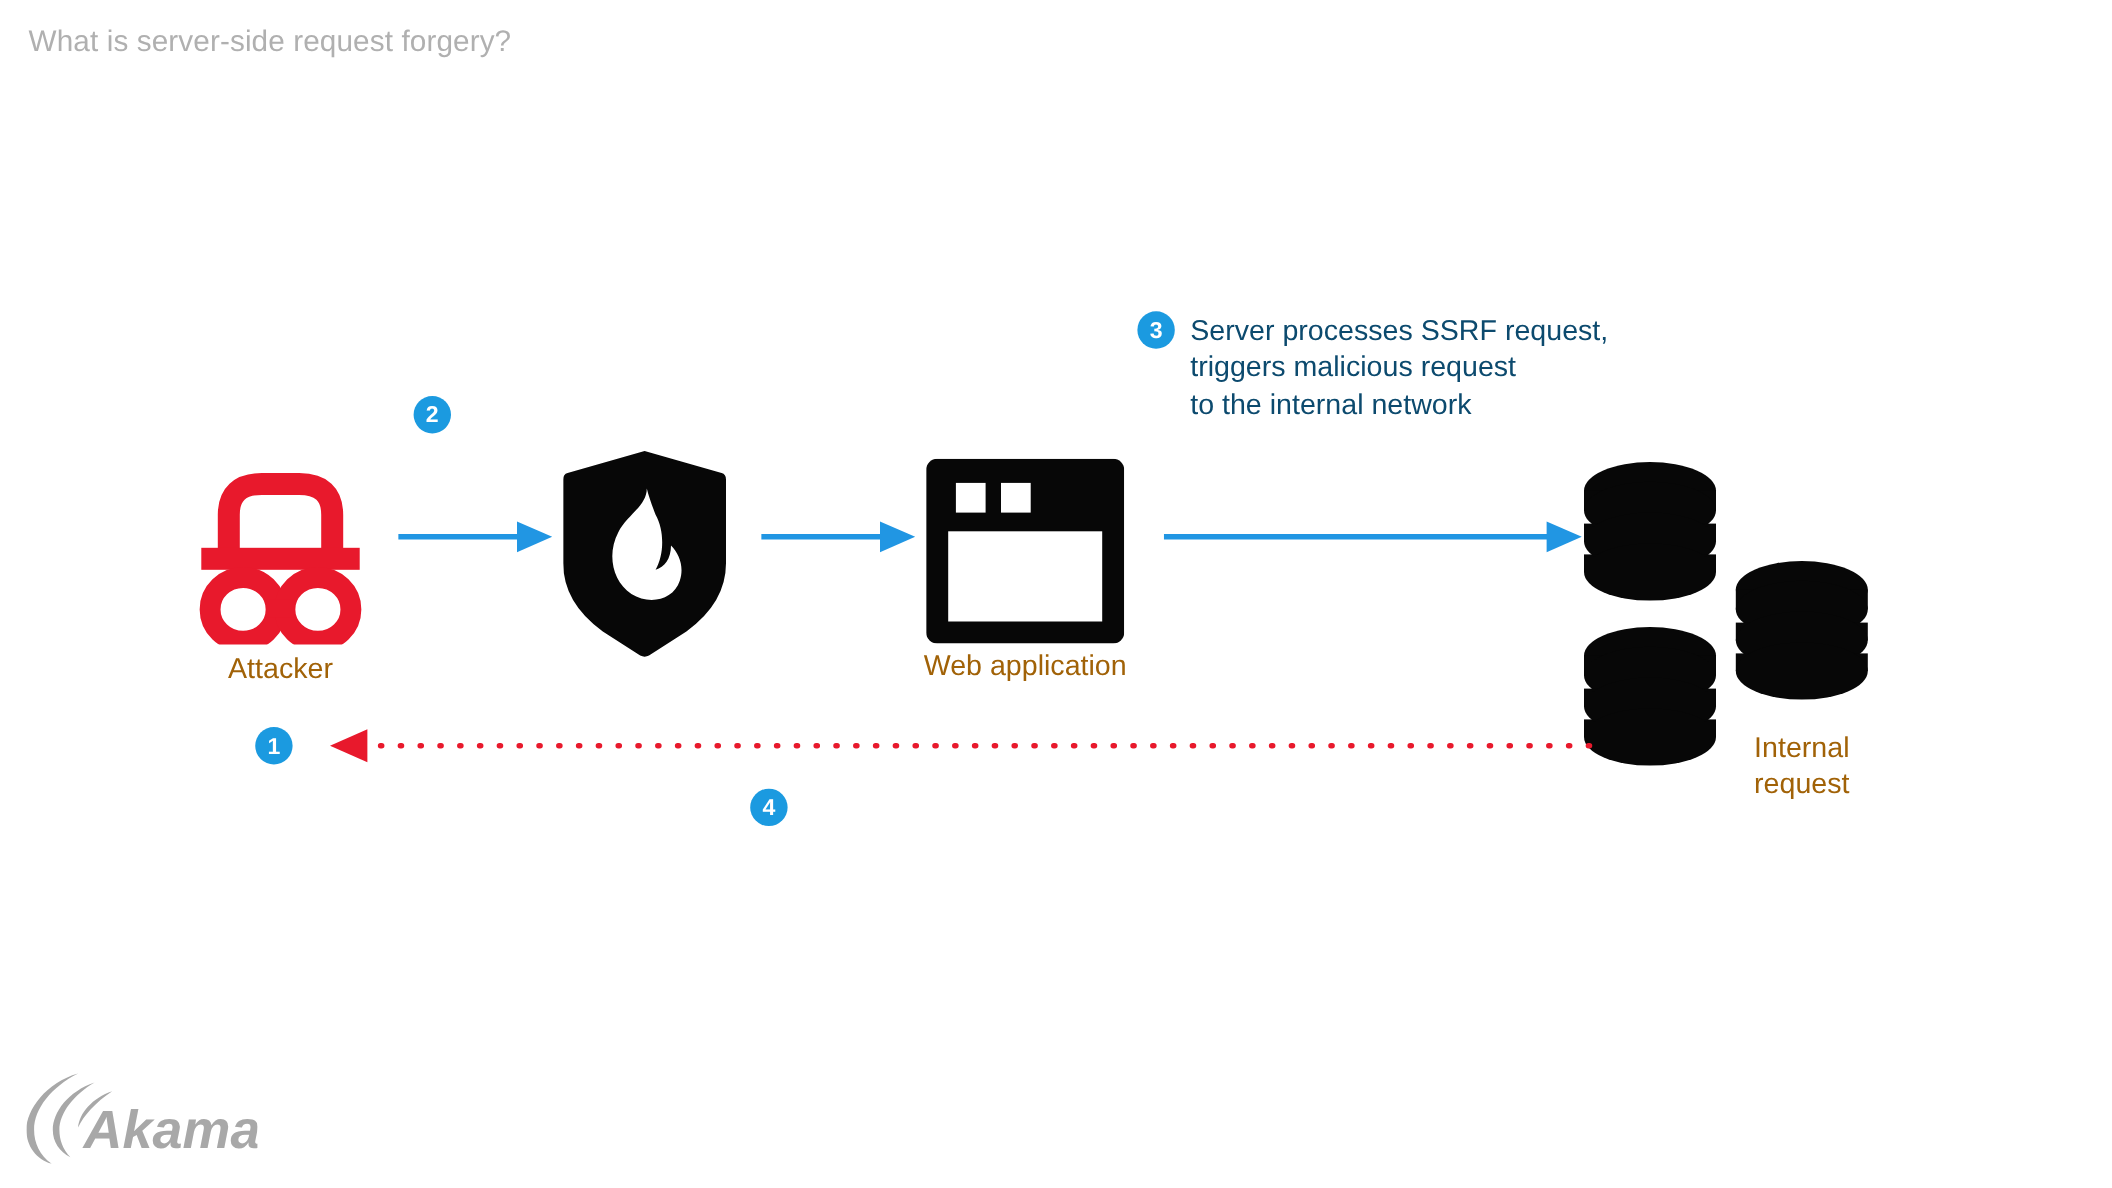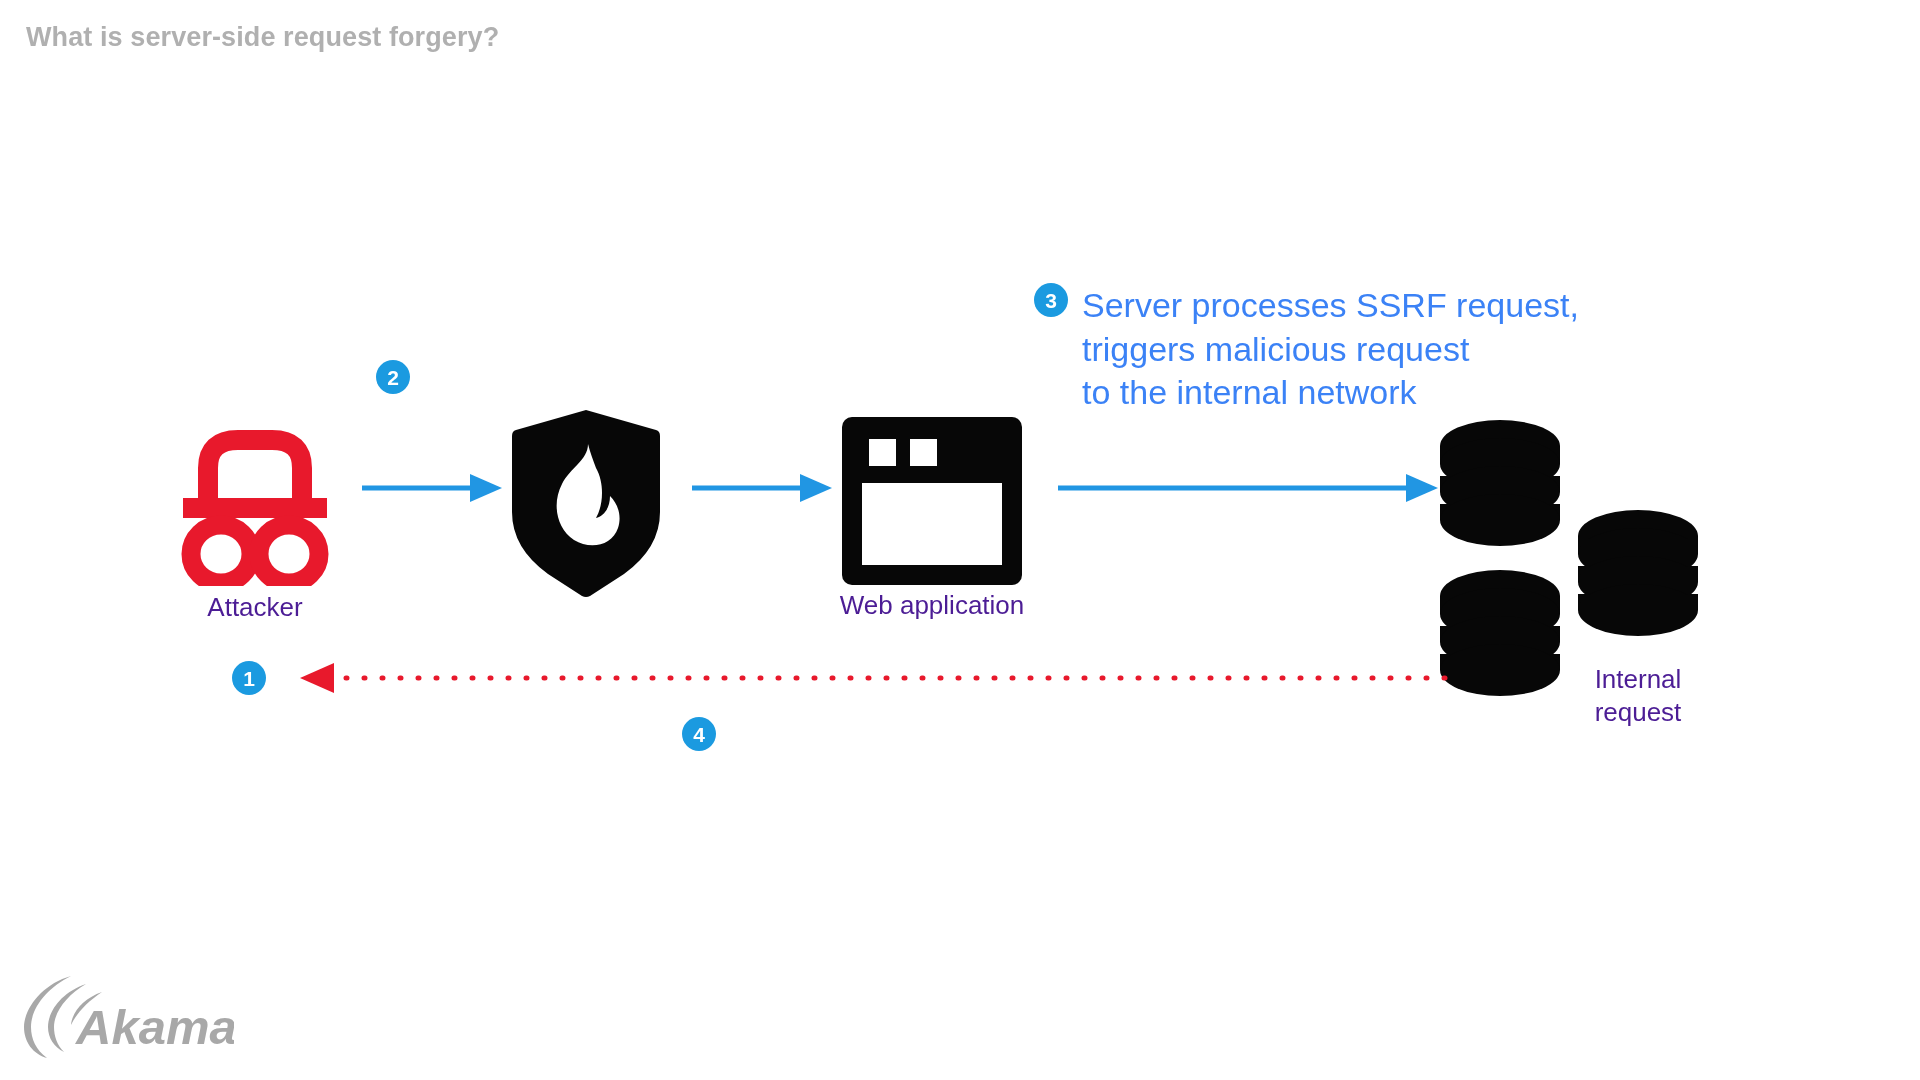--- a/index.html
+++ b/index.html
@@ -23,31 +23,30 @@
 
   
   .page-title {
     position: absolute;
     left: 26px;
     top: 22px;
     font-size: 27px;
     color: #b0b0b0;
     letter-spacing: 0.1px;
     white-space: nowrap;
-    font-weight: bold;
   }
 
   
   .node {
     position: absolute;
   }
   .node-label {
     position: absolute;
     font-size: 26px;
-    color: #4c1d95;
+    color: #a16207;
     text-align: center;
     white-space: nowrap;
     line-height: 1.28;
   }
   .node-label.two-line { white-space: normal; text-align: center; }
 
   
   .step {
     position: absolute;
     display: flex;
@@ -62,22 +61,22 @@
     color: #ffffff;
     font-size: 21px;
     font-weight: bold;
     display: flex;
     align-items: center;
     justify-content: center;
     flex: 0 0 auto;
     line-height: 1;
   }
   .step-text {
-    font-size: 34px;
-    color: #3b82f6;
+    font-size: 26px;
+    color: #0c4a6e;
     line-height: 1.28;
     white-space: pre-line;
     margin-top: 1px;
   }
 
   
   .arrow {
     position: absolute;
   }
 

